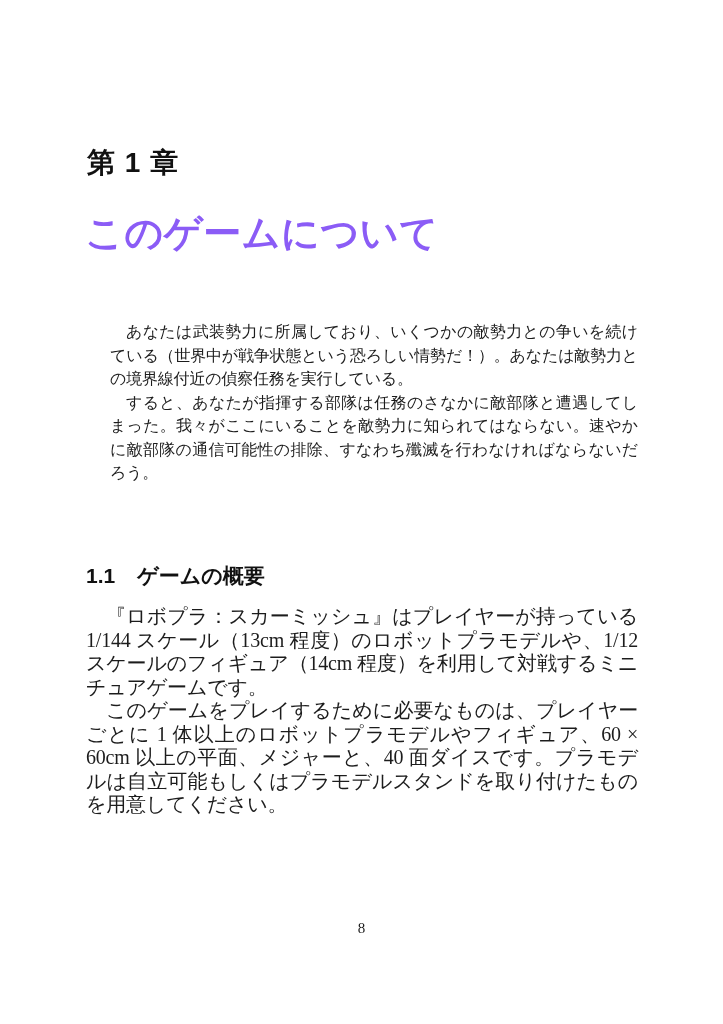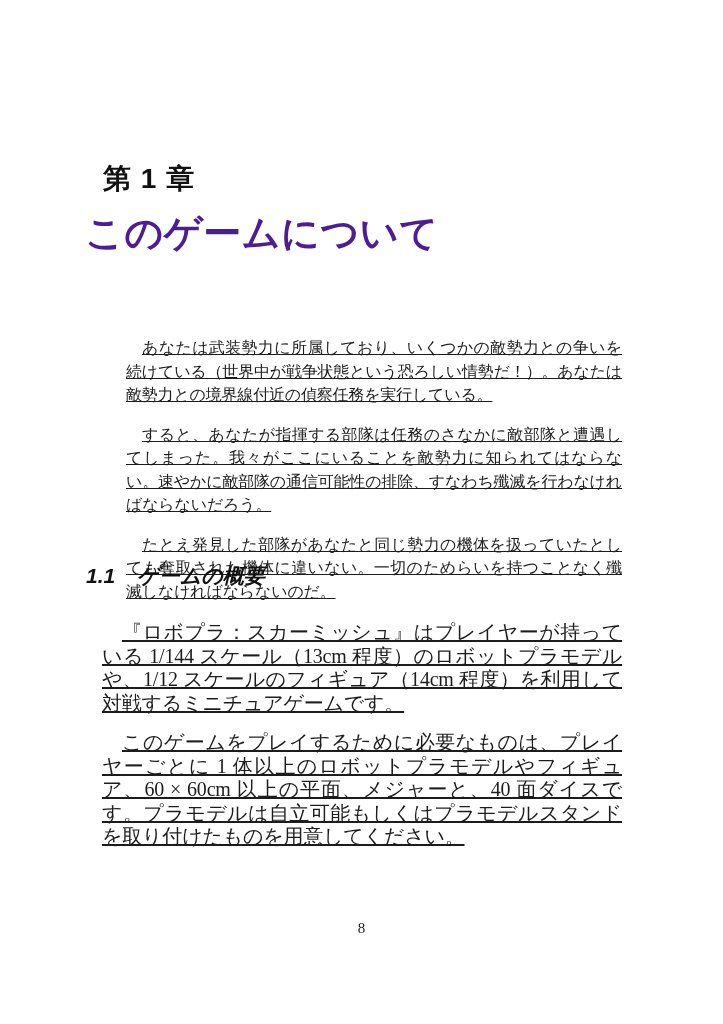--- a/index.html
+++ b/index.html
@@ -12,68 +12,66 @@
     width: 723px;
     height: 1024px;
     background: #ffffff;
     overflow: hidden;
     color: #1c1c1c;
   }
   .chapter-number {
     position: absolute;
     top: 148px;
     left: 87px;
-    margin: 16px;
+    margin: 0;
     font-family: "Liberation Sans", "DejaVu Sans", sans-serif;
     font-weight: 700;
     font-size: 28px;
     line-height: 1.1;
     color: #111111;
     letter-spacing: 1px;
   }
   .chapter-title {
     position: absolute;
     top: 212px;
     left: 85px;
     margin: 0;
     font-family: "Liberation Sans", "DejaVu Sans", sans-serif;
     font-weight: 700;
     font-size: 38px;
     line-height: 1.15;
-    color: #4c1d95;
+    color: #8b5cf6;
     letter-spacing: 0.5px;
   }
   .intro-block {
     position: absolute;
     top: 320px;
     left: 110px;
     width: 528px;
     font-family: "Liberation Serif", "DejaVu Serif", serif;
     font-size: 16px;
     line-height: 23.5px;
     letter-spacing: -0.2px;
     text-align: justify;
     color: #1c1c1c;
   }
   .intro-block p, .section-body p {
-    margin: 16px;
+    margin: 0;
     text-indent: 1em;
-    text-decoration: underline;
   }
   .section-heading {
     position: absolute;
     top: 563px;
     left: 86px;
     margin: 0;
     font-family: "Liberation Sans", "DejaVu Sans", sans-serif;
     font-weight: 700;
     font-size: 21px;
     line-height: 1.2;
     color: #111111;
-    font-style: italic;
   }
   .section-heading .sec-num {
     margin-right: 22px;
   }
   .section-body {
     position: absolute;
     top: 605px;
     left: 86px;
     width: 552px;
     font-family: "Liberation Serif", "DejaVu Serif", serif;
@@ -99,21 +97,20 @@
 
 <div class="page">
 
   <h1 class="chapter-number">第 1 章</h1>
 
   <h1 class="chapter-title">このゲームについて</h1>
 
   <div class="intro-block">
     <p>あなたは武装勢力に所属しており、いくつかの敵勢力との争いを続けている（世界中が戦争状態という恐ろしい情勢だ！）。あなたは敵勢力との境界線付近の偵察任務を実行している。</p>
     <p>すると、あなたが指揮する部隊は任務のさなかに敵部隊と遭遇してしまった。我々がここにいることを敵勢力に知られてはならない。速やかに敵部隊の通信可能性の排除、すなわち殲滅を行わなければならないだろう。</p>
-    <p>たとえ発見した部隊があなたと同じ勢力の機体を扱っていたとしても奪取された機体に違いない。一切のためらいを持つことなく殲滅しなければならないのだ。</p>
   </div>
 
   <h2 class="section-heading">
     <span class="sec-num">1.1</span><span>ゲームの概要</span>
   </h2>
 
   <div class="section-body">
     <p>『ロボプラ：スカーミッシュ』はプレイヤーが持っている 1/144 スケール（13cm 程度）のロボットプラモデルや、1/12 スケールのフィギュア（14cm 程度）を利用して対戦するミニチュアゲームです。</p>
     <p>このゲームをプレイするために必要なものは、プレイヤーごとに 1 体以上のロボットプラモデルやフィギュア、60 × 60cm 以上の平面、メジャーと、40 面ダイスです。プラモデルは自立可能もしくはプラモデルスタンドを取り付けたものを用意してください。</p>
   </div>

